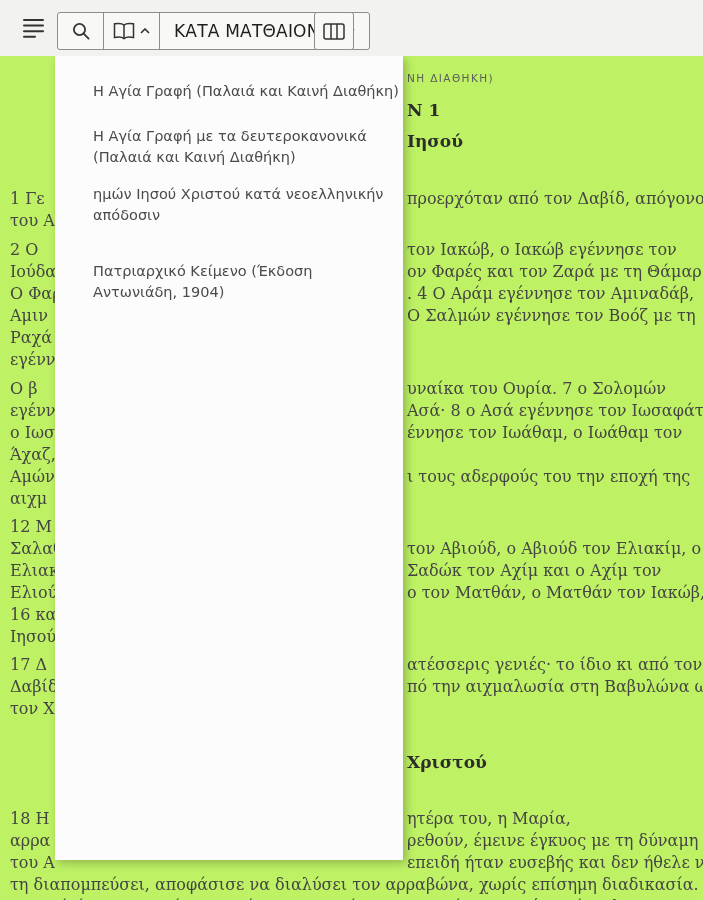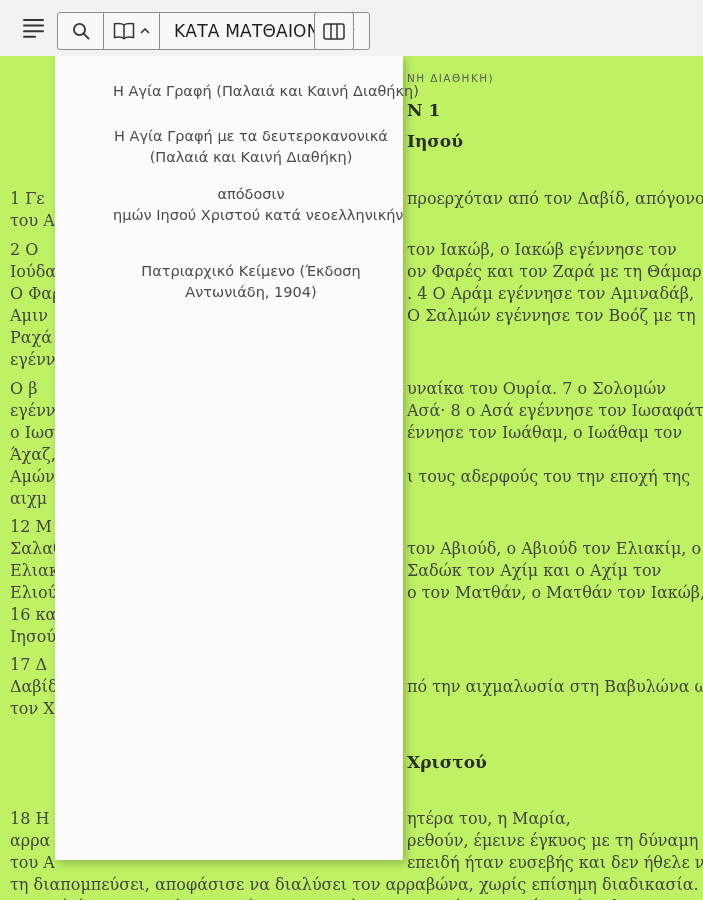--- a/index.html
+++ b/index.html
@@ -56,21 +56,21 @@
     font-family:"DejaVu Sans","Liberation Sans",sans-serif;
     font-size:10.5px; letter-spacing:1.4px; color:#5d5d5b;
   }
   .heading { font-weight:bold; font-size:17px; color:#2d2d2c; }
   
   .version-menu {
     position:absolute; left:55px; top:0; width:348px; height:804px;
     background:#fcfcfc; box-shadow:3px 3px 9px rgba(0,0,0,.25); z-index:4;
   }
   .version-item {
-    position:absolute; left:58px; right:14px; cursor:pointer;text-align:center;
+    position:absolute; left:38px; right:14px; cursor:pointer;
   }
   .version-item .ml {
     display:block; line-height:21px; font-size:14.5px;
     color:#4b4b4b; white-space:nowrap;
   }
 </style>
 </head>
 <body>
 
 <header class="toolbar">
@@ -146,21 +146,21 @@
   <div class="line" style="top:411px"><span class="lf">Αμών</span><span class="rf">ι τους αδερφούς του την εποχή της</span></div>
   <div class="line" style="top:433px"><span class="lf">αιχμ</span></div>
 
   <div class="line" style="top:461px"><span class="lf">12 Μ</span></div>
   <div class="line" style="top:483px"><span class="lf">Σαλαθ</span><span class="rf">τον Αβιούδ, ο Αβιούδ τον Ελιακίμ, ο</span></div>
   <div class="line" style="top:505px"><span class="lf">Ελιακ</span><span class="rf">Σαδώκ τον Αχίμ και ο Αχίμ τον</span></div>
   <div class="line" style="top:527px"><span class="lf">Ελιού</span><span class="rf">ο τον Ματθάν, ο Ματθάν τον Ιακώβ,</span></div>
   <div class="line" style="top:549px"><span class="lf">16 και</span></div>
   <div class="line" style="top:571px"><span class="lf">Ιησού</span></div>
 
-  <div class="line" style="top:599px"><span class="lf">17 Δ</span></div>
+  <div class="line" style="top:599px"><span class="lf">17 Δ</span><span class="rf">ατέσσερις γενιές· το ίδιο κι από τον</span></div>
   <div class="line" style="top:621px"><span class="lf">Δαβίδ</span><span class="rf">πό την αιχμαλωσία στη Βαβυλώνα ως</span></div>
   <div class="line" style="top:643px"><span class="lf">τον Χ</span></div>
 
   <div class="line heading" style="top:696px">
       <span class="rf">Χριστού</span>
     </div>
 
   <div class="line" style="top:753px"><span class="lf">18 Η</span><span class="rf">ητέρα του, η Μαρία,</span></div>
   <div class="line" style="top:775px"><span class="lf">αρρα</span><span class="rf">ρεθούν, έμεινε έγκυος με τη δύναμη</span></div>
   <div class="line" style="top:797px"><span class="lf">του Α</span><span class="rf">επειδή ήταν ευσεβής και δεν ήθελε να</span></div>
@@ -169,22 +169,22 @@
 
   <aside class="version-menu">
     <div class="version-item" style="top:25px">
       <span class="ml">Η Αγία Γραφή (Παλαιά και Καινή Διαθήκη)</span>
     </div>
     <div class="version-item" style="top:70px">
       <span class="ml">Η Αγία Γραφή με τα δευτεροκανονικά</span>
       <span class="ml">(Παλαιά και Καινή Διαθήκη)</span>
     </div>
     <div class="version-item" style="top:128px">
+      <span class="ml">ημών Ιησού Χριστού κατά νεοελληνικήν</span>
       <span class="ml">απόδοσιν</span>
-      <span class="ml">ημών Ιησού Χριστού κατά νεοελληνικήν</span>
     </div>
     <div class="version-item" style="top:205px">
       <span class="ml">Πατριαρχικό Κείμενο (Έκδοση</span>
       <span class="ml">Αντωνιάδη, 1904)</span>
     </div>
   </aside>
 
 </main>
 
 </body></html>

